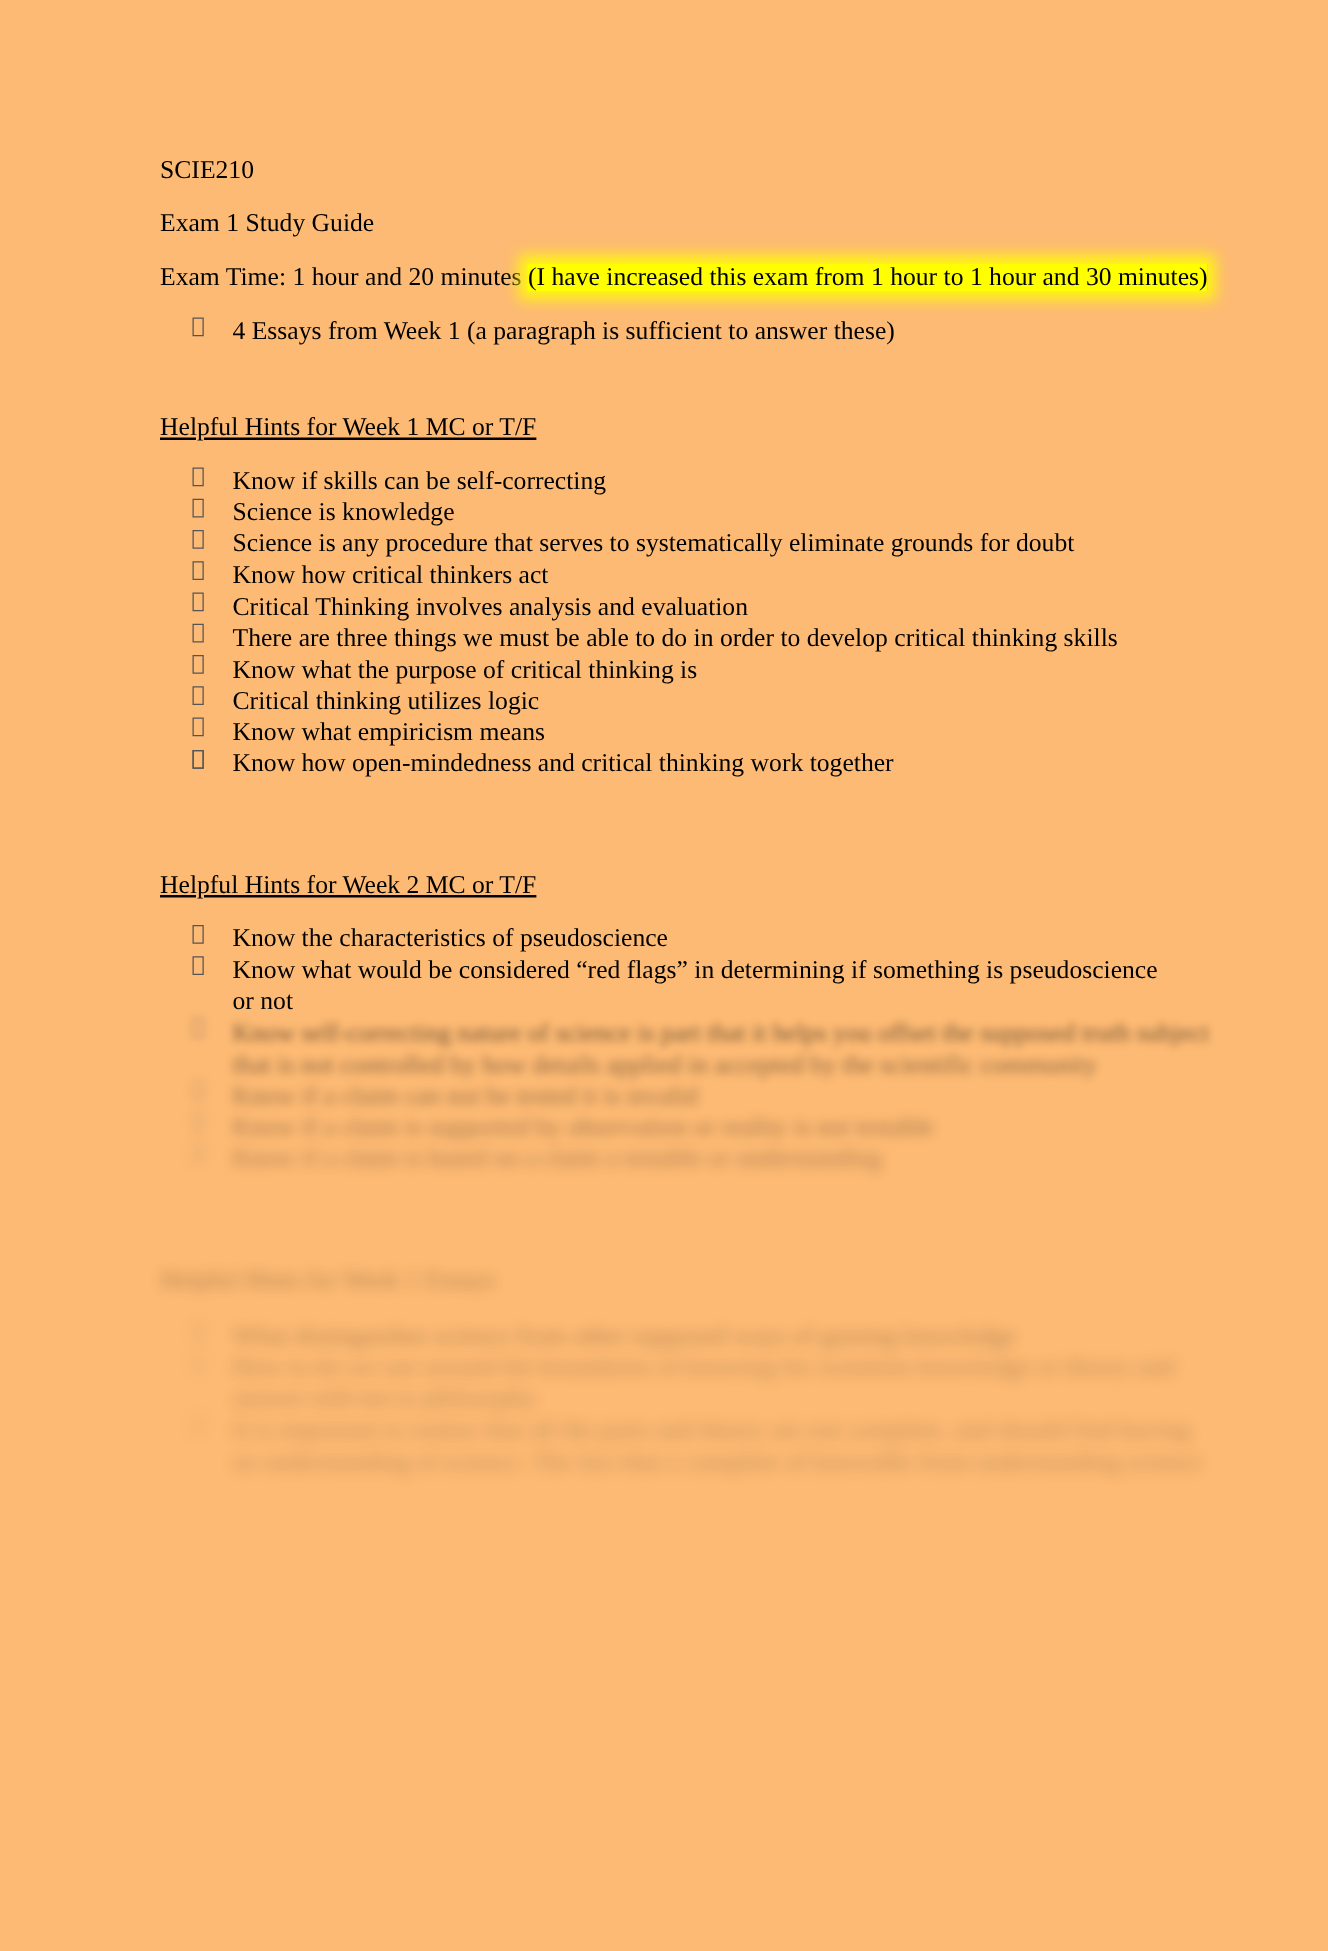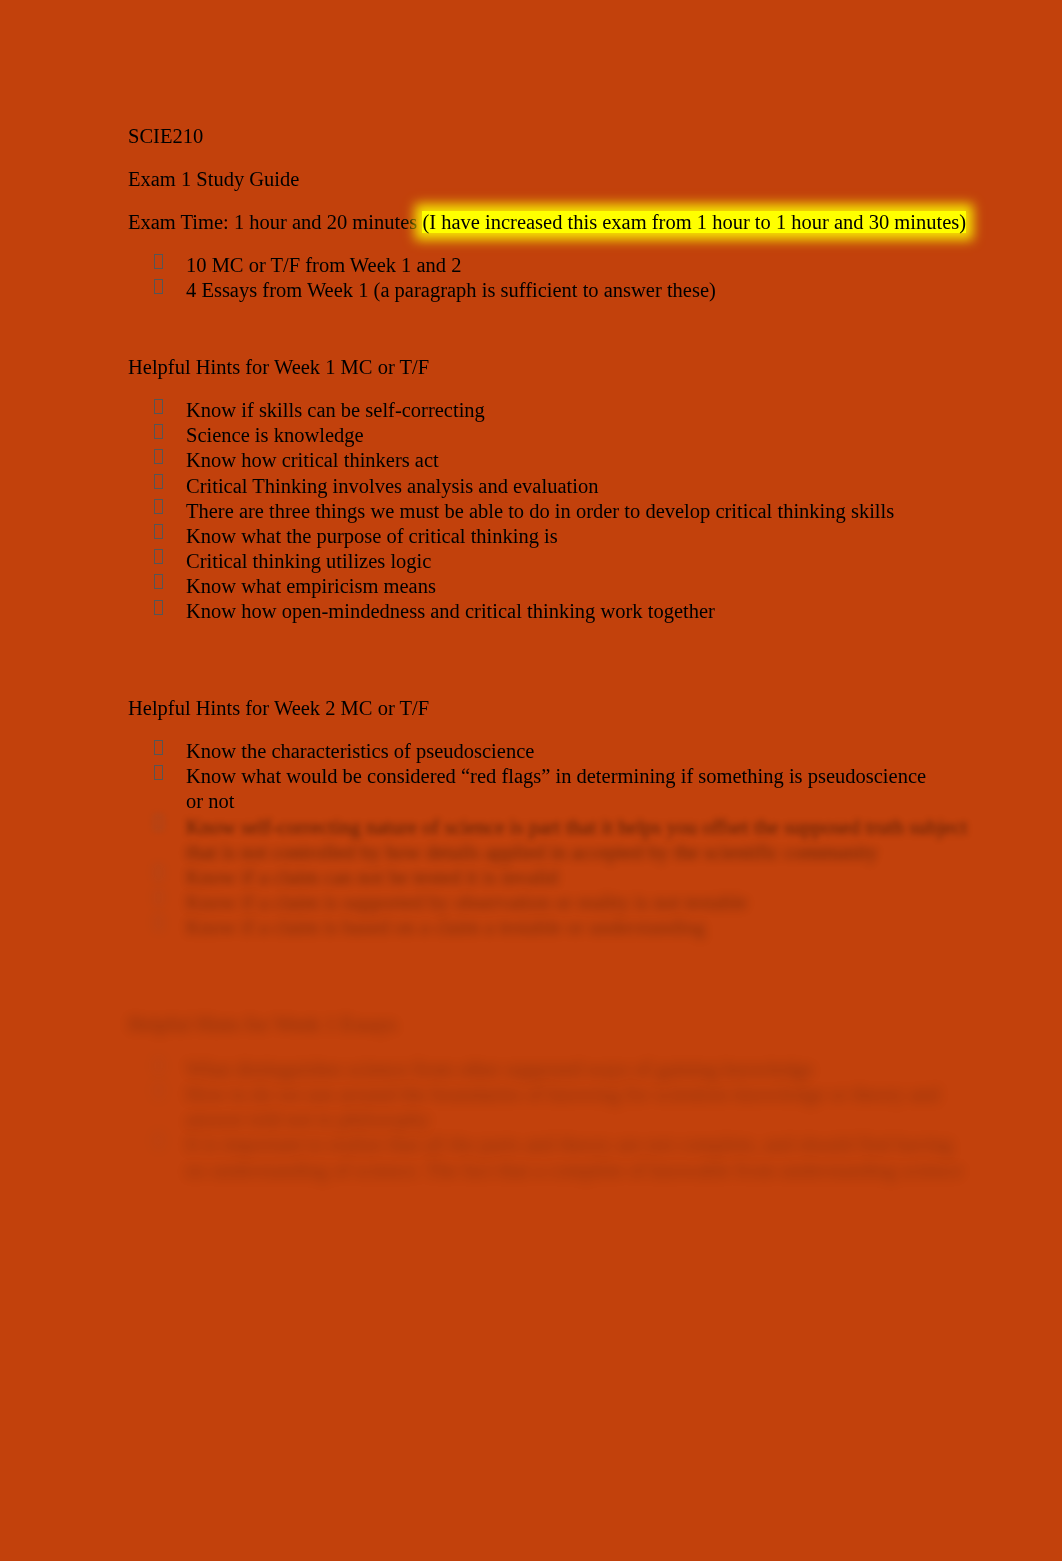--- a/index.html
+++ b/index.html
@@ -8,37 +8,38 @@
     background: #ffffff;
   }
   body {
     font-family: "Liberation Serif", "DejaVu Serif", serif;
     color: #000000;
   }
   .page {
     position: relative;
     width: 1062px;
     height: 1561px;
-    background: #c2410c;
+    background: #fdba74;
     overflow: hidden;
   }
   .doc-body {
     position: absolute;
     left: 128px;
     top: 124px;
     width: 812px;
   }
   .para {
     font-size: 20.5px;
     line-height: 1.22;
     margin: 0 0 18px 0;
     white-space: nowrap;
   }
   .para.section-head {
     margin: 0 0 18px 0;
+    text-decoration: underline;
   }
   .spacer-sm { height: 20px; }
   .spacer-lg { height: 52px; }
 
   ul.bullets {
     list-style: none;
     margin: 0;
     padding: 0;
   }
   ul.bullets li {
@@ -110,32 +111,31 @@
   <div class="doc-body">
 
     <p class="para">SCIE210</p>
 
     <p class="para">Exam 1 Study Guide</p>
 
     <p class="para"><span>Exam Time: 1 hour and 20 minutes </span><span class="hl">(I have increased this exam from 1 hour to 1 hour and 30 minutes)</span></p>
 
 
     <ul class="bullets">
-      <li><span class="tofu"></span><span>10 MC or T/F from Week 1 and 2</span></li>
       <li><span class="tofu"></span><span>4 Essays from Week 1 (a paragraph is sufficient to answer these)</span></li>
     </ul>
 
     <div class="spacer-lg"></div>
 
     <p class="para section-head">Helpful Hints for Week 1 MC or T/F</p>
 
     <ul class="bullets">
       <li><span class="tofu"></span><span>Know if skills can be self-correcting</span></li>
       <li><span class="tofu"></span><span>Science is knowledge</span></li>
-      <li><span class="tofu"></span></li>
+      <li><span class="tofu"></span><span>Science is any procedure that serves to systematically eliminate grounds for doubt</span></li>
       <li><span class="tofu"></span><span>Know how critical thinkers act</span></li>
       <li><span class="tofu"></span><span>Critical Thinking involves analysis and evaluation</span></li>
       <li><span class="tofu"></span><span>There are three things we must be able to do in order to develop critical thinking skills</span></li>
       <li><span class="tofu"></span><span>Know what the purpose of critical thinking is</span></li>
       <li><span class="tofu"></span><span>Critical thinking utilizes logic</span></li>
       <li><span class="tofu"></span><span>Know what empiricism means</span></li>
       <li><span class="tofu"></span></li>
       <li><span class="tofu"></span><span>Know how open-mindedness and critical thinking work together</span></li>
     </ul>
 

